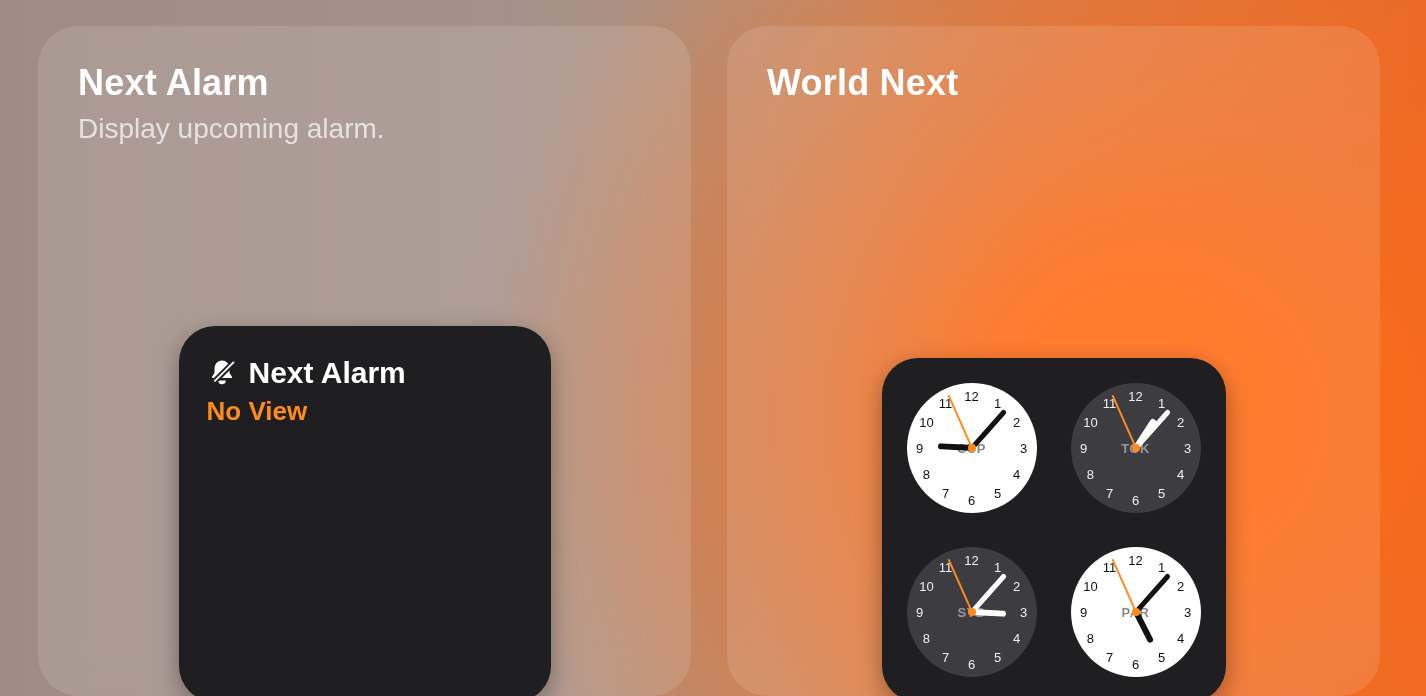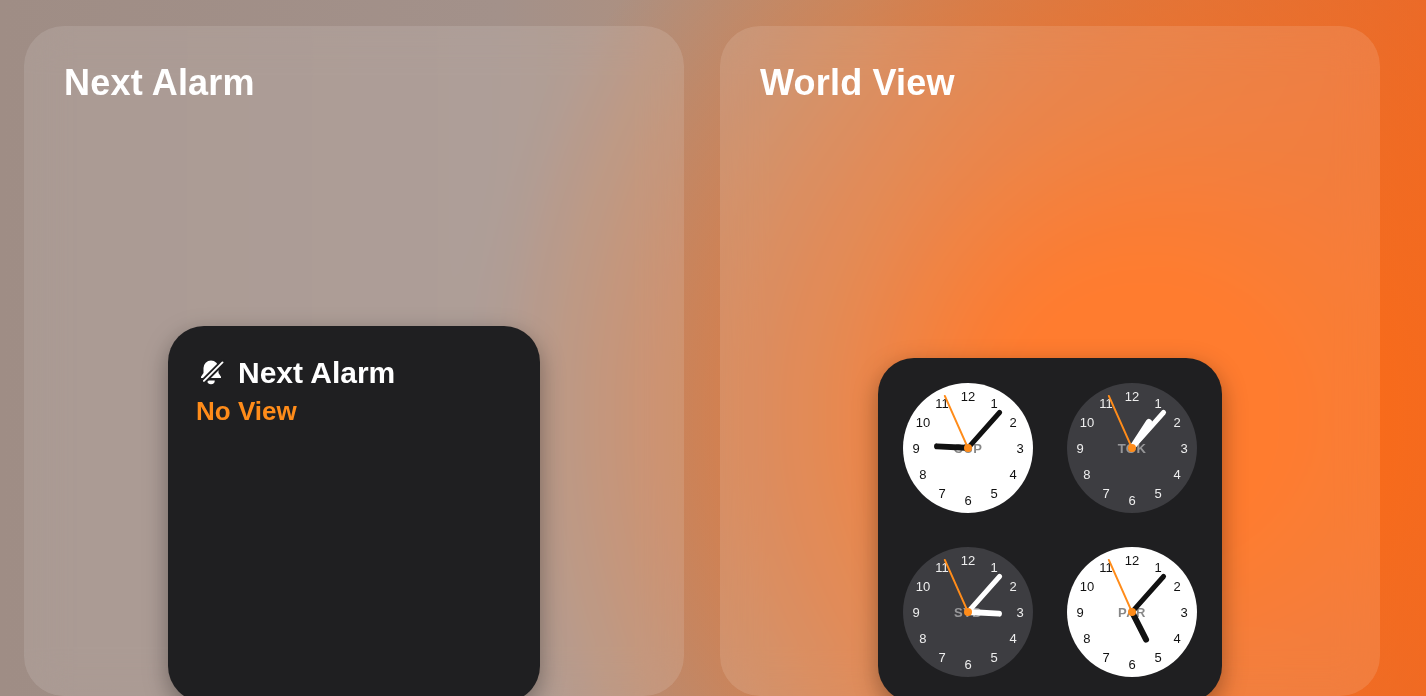--- a/index.html
+++ b/index.html
@@ -18,21 +18,21 @@
       radial-gradient(circle at 80% 60%, #ff6a13 0%, #ff6a13 12%, rgba(255,106,19,0.6) 25%, rgba(255,106,19,0) 55%),
       linear-gradient(90deg, #9f8d85 0%, #a3918a 35%, #bb8f73 60%, #e46a2f 100%);
     filter: blur(0.5px);
   }
 
   .row {
     position: absolute;
     inset: 0;
     display: flex;
     gap: 36px;
-    padding: 26px 46px 0 24px;
+    padding: 26px 46px 0 38px;
   }
 
   .card {
     position: relative;
     flex: 1 1 0;
     border-radius: 40px;
     background: rgba(255,255,255,0.12);
     backdrop-filter: blur(20px);
     padding: 36px 40px 0 40px;
     color: #fff;
@@ -164,38 +164,39 @@
 </style>
 </head>
 <body>
 
 <div class="bg"></div>
 
 <div class="row">
 
   <div class="card">
     <h1>Next Alarm</h1>
+    <p class="desc">Display upcoming alarm.</p>
 
     <div class="widget alarm-widget">
       <div class="alarm-header">
         <span class="bell-icon">
           <svg viewBox="0 0 24 24" width="30" height="30" fill="#ffffff">
             <path d="M12 2a6 6 0 0 0-6 6v4l-2 3v1h16v-1l-2-3V8a6 6 0 0 0-6-6z"></path>
             <path d="M9 18a3 3 0 0 0 6 0z"></path>
             <rect x="2" y="11" width="24" height="3" rx="1.5" transform="rotate(-45 12 12)" fill="#ffffff" stroke="#1f1f21" stroke-width="1.5"></rect>
           </svg>
         </span>
         <span class="alarm-title">Next Alarm</span>
       </div>
       <div class="alarm-status">No View</div>
     </div>
   </div>
 
   <div class="card">
-    <h1>World View</h1>
+    <h1>World Next</h1>
 
     <div class="widget worldclock-widget">
       <div class="clock-slot">
           <div class="clock light">
             <span class="num" style="left: 91px; top: 19.9667px;">1</span>
             <span class="num" style="left: 110.033px; top: 39px;">2</span>
             <span class="num" style="left: 117px; top: 65px;">3</span>
             <span class="num" style="left: 110.033px; top: 91px;">4</span>
             <span class="num" style="left: 91px; top: 110.033px;">5</span>
             <span class="num" style="left: 65px; top: 117px;">6</span>

